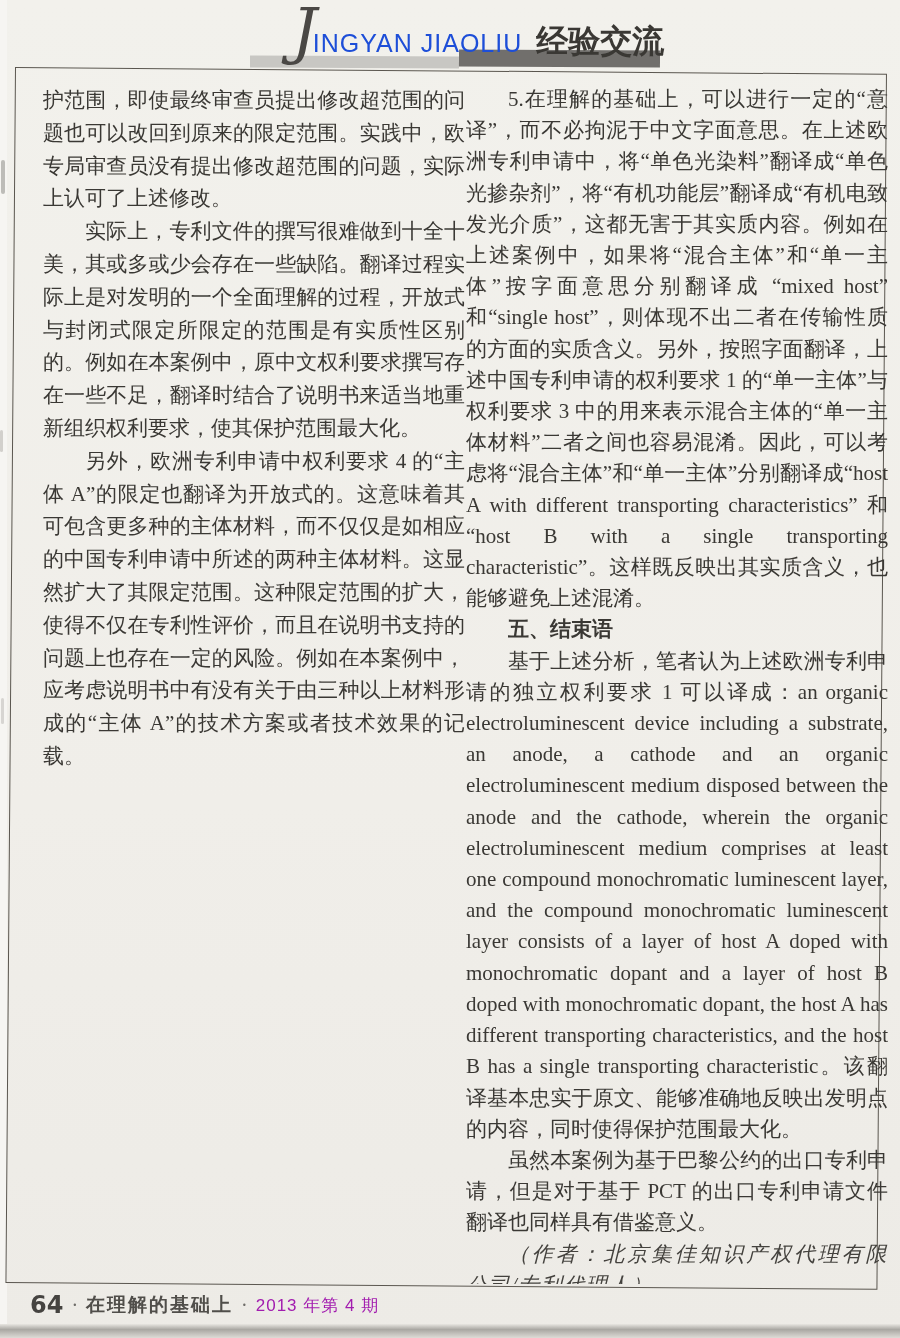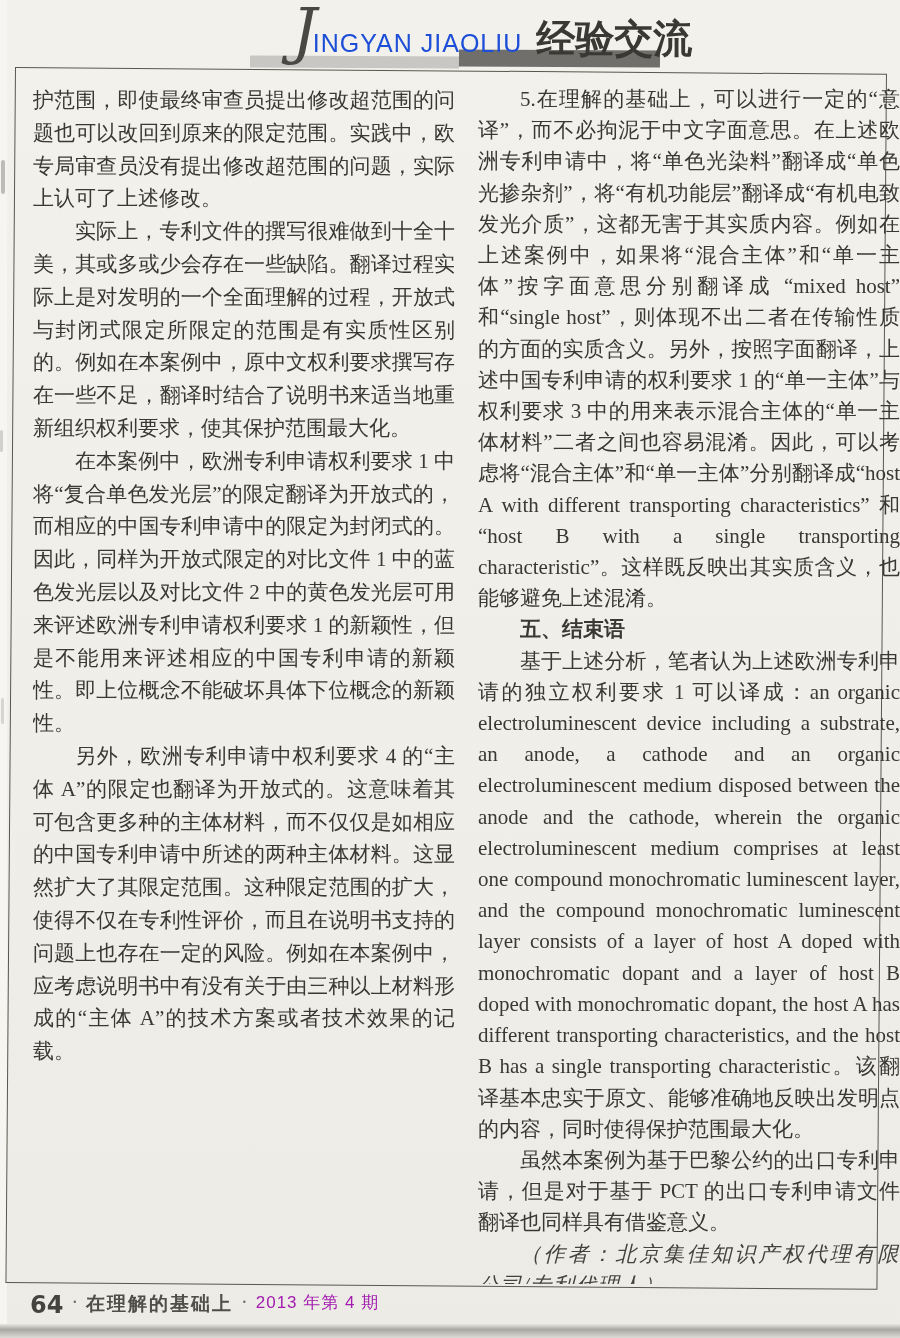--- a/index.html
+++ b/index.html
@@ -22,40 +22,40 @@
   }
   .masthead .initial{
     font-family:"DejaVu Serif",serif;font-style:italic;font-size:62px;
     line-height:58px;color:#4a4845;margin-right:-4px;
   }
   .masthead .latin{
     font-family:"Liberation Sans","DejaVu Sans",sans-serif;font-size:25px;
     letter-spacing:1px;color:#1d4ed8;
   }
   .masthead .cn{
-    font-size:39px;font-weight:bold;color:#3a3834;margin-left:14px;
+    font-size:32px;font-weight:bold;color:#3a3834;margin-left:14px;
     font-family:"Liberation Sans","DejaVu Sans",sans-serif;
   }
   .bar{position:absolute;z-index:1;transform:rotate(0.3deg);}
   .bar-light{left:250px;top:56px;width:209px;height:12px;background:#c8c7c3;}
   .bar-dark{left:459px;top:50px;width:201px;height:17px;background:#716f6c;}
   
   .col{
     position:absolute;top:84px;width:422px;overflow:hidden;
     font-size:21px;color:#3a3834;text-align:justify;
   }
-  .col-left{left:33px;height:1185px;line-height:32.8px;}
-  .col-right{left:478px;height:1200px;line-height:31.2px;}
+  .col-left{left:43px;height:1185px;line-height:32.8px;}
+  .col-right{left:466px;height:1200px;line-height:31.2px;}
   .col p{margin:0;text-indent:2em;}
   .col p.no-indent{text-indent:0;}
   .col .heading{font-weight:bold;font-family:Liberation Serif, serif;font-size:21px;}
   .col .author{font-style:italic;letter-spacing:1.5px;color:#44423e;}
   
   .footer{
-    position:absolute;left:30px;top:1291px;display:flex;align-items:flex-start;
+    position:absolute;left:30px;top:1291px;display:flex;align-items:center;
     white-space:nowrap;z-index:2;
   }
   .footer .pgnum{
     font-family:"DejaVu Sans",sans-serif;font-weight:bold;font-size:24px;color:#454340;
   }
   .footer .sep{font-size:20px;color:#6f6d69;margin:0 8px;}
   .footer .journal{
     font-family:"Liberation Sans","DejaVu Sans",sans-serif;font-weight:bold;
     font-size:19px;color:#504e4a;letter-spacing:2px;
   }
@@ -90,21 +90,20 @@
     <span class="cn">经验交流</span>
   </div>
   <div class="bar bar-light"></div>
   <div class="bar bar-dark"></div>
 
   <div class="frame"></div>
 
   <div class="col col-left">
     <p class="no-indent">护范围，即使最终审查员提出修改超范围的问题也可以改回到原来的限定范围。实践中，欧专局审查员没有提出修改超范围的问题，实际上认可了上述修改。</p>
     <p>实际上，专利文件的撰写很难做到十全十美，其或多或少会存在一些缺陷。翻译过程实际上是对发明的一个全面理解的过程，开放式与封闭式限定所限定的范围是有实质性区别的。例如在本案例中，原中文权利要求撰写存在一些不足，翻译时结合了说明书来适当地重新组织权利要求，使其保护范围最大化。</p>
-    <p>在本案例中，欧洲专利申请权利要求 1 中将“复合单色发光层”的限定翻译为开放式的，而相应的中国专利申请中的限定为封闭式的。因此，同样为开放式限定的对比文件 1 中的蓝色发光层以及对比文件 2 中的黄色发光层可用来评述欧洲专利申请权利要求 1 的新颖性，但是不能用来评述相应的中国专利申请的新颖性。即上位概念不能破坏具体下位概念的新颖性。</p>
     <p>另外，欧洲专利申请中权利要求 4 的“主体 A”的限定也翻译为开放式的。这意味着其可包含更多种的主体材料，而不仅仅是如相应的中国专利申请中所述的两种主体材料。这显然扩大了其限定范围。这种限定范围的扩大，使得不仅在专利性评价，而且在说明书支持的问题上也存在一定的风险。例如在本案例中，应考虑说明书中有没有关于由三种以上材料形成的“主体 A”的技术方案或者技术效果的记载。</p>
   </div>
 
   <div class="col col-right">
     <p>5.在理解的基础上，可以进行一定的“意译”，而不必拘泥于中文字面意思。在上述欧洲专利申请中，将“单色光染料”翻译成“单色光掺杂剂”，将“有机功能层”翻译成“有机电致发光介质”，这都无害于其实质内容。例如在上述案例中，如果将“混合主体”和“单一主体”按字面意思分别翻译成 “mixed host” 和“single host”，则体现不出二者在传输性质的方面的实质含义。另外，按照字面翻译，上述中国专利申请的权利要求 1 的“单一主体”与权利要求 3 中的用来表示混合主体的“单一主体材料”二者之间也容易混淆。因此，可以考虑将“混合主体”和“单一主体”分别翻译成“host A with different transporting characteristics” 和 “host B with a single transporting characteristic”。这样既反映出其实质含义，也能够避免上述混淆。</p>
     <p class="heading">五、结束语</p>
     <p>基于上述分析，笔者认为上述欧洲专利申请的独立权利要求 1 可以译成：an organic electroluminescent device including a substrate, an anode, a cathode and an organic electroluminescent medium disposed between the anode and the cathode, wherein the organic electroluminescent medium comprises at least one compound monochromatic luminescent layer, and the compound monochromatic luminescent layer consists of a layer of host A doped with monochromatic dopant and a layer of host B doped with monochromatic dopant, the host A has different transporting characteristics, and the host B has a single transporting characteristic。该翻译基本忠实于原文、能够准确地反映出发明点的内容，同时使得保护范围最大化。</p>
     <p>虽然本案例为基于巴黎公约的出口专利申请，但是对于基于 PCT 的出口专利申请文件翻译也同样具有借鉴意义。</p>
     <p class="author">（作者：北京集佳知识产权代理有限公司/专利代理人）</p>
   </div>

